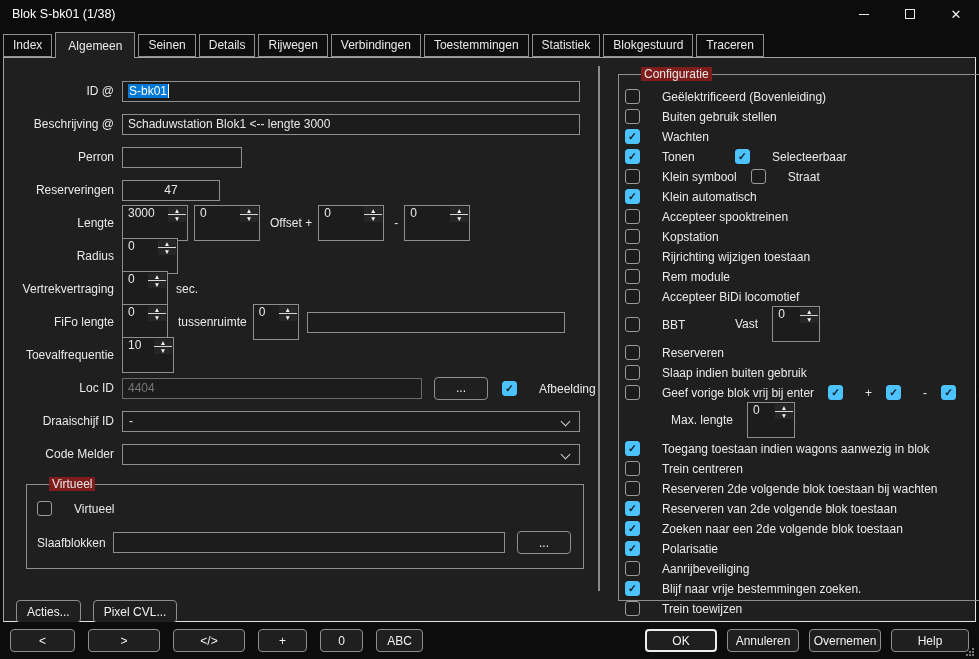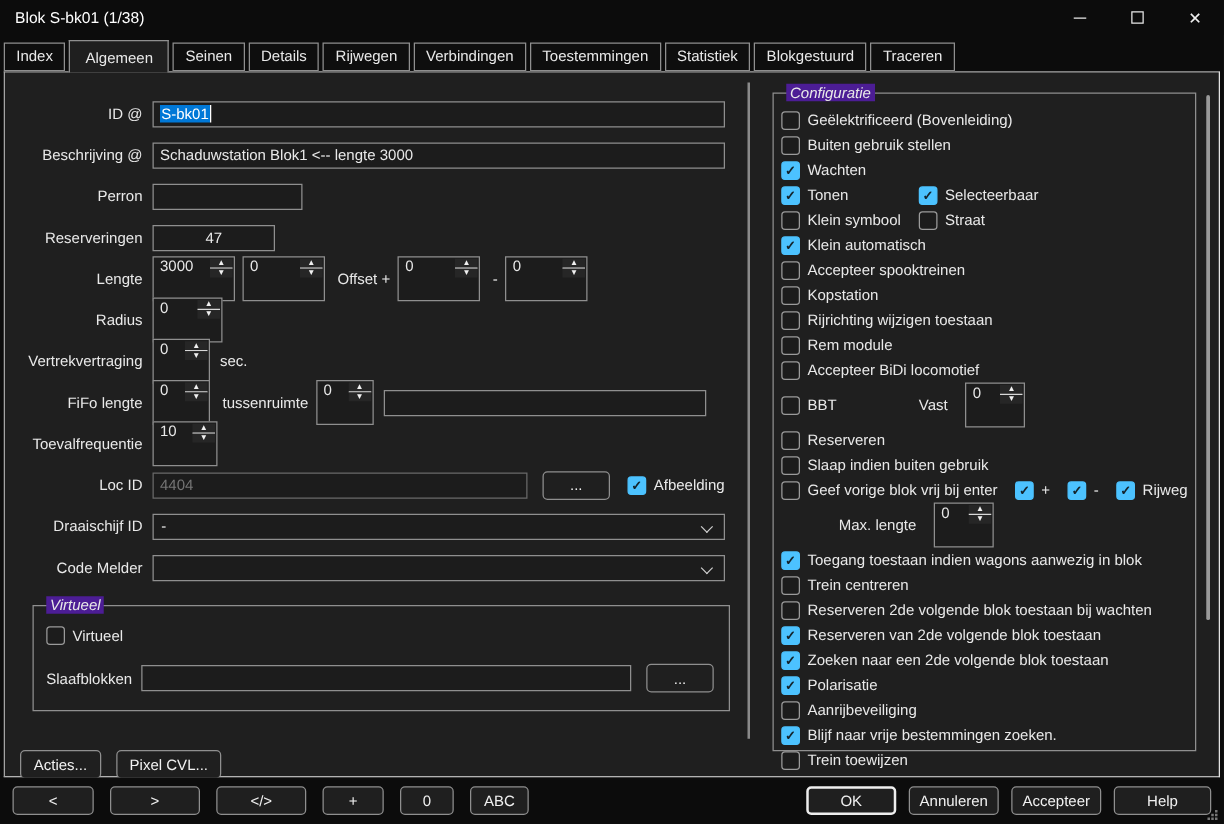--- a/index.html
+++ b/index.html
@@ -49,27 +49,27 @@
   .su { border-bottom: 1px solid #d8d8d8; }
   .w66 { width: 66px; } .w56 { width: 56px; } .w46 { width: 46px; } .w52 { width: 52px; } .w48 { width: 48px; }
   
   .select { position: relative; background: #1c1c1c; border: 1px solid #8f8f8f; height: 21px; display: flex; align-items: center; padding: 0 24px 0 6px; }
   .select .chev { position: absolute; right: 10px; top: 6px; width: 7px; height: 7px; border-right: 1.6px solid #cfcfcf; border-bottom: 1.6px solid #cfcfcf; transform: rotate(45deg); }
   
   .btn { background: #1f1f1f; border: 1px solid #8f8f8f; border-radius: 4px; color: #f1f1f1; display: flex; align-items: center; justify-content: center; height: 23px; padding: 0 10px; white-space: nowrap; flex: none; }
   .btn.default { border: 2px solid #ededed; }
   .browse-btn { width: 54px; margin-left: 12px; }
   
-  .check { display: inline-flex; align-items: center; flex: none; }
+  .check { display: inline-flex; align-items: flex-end; flex: none; gap: 16px; }
   .check .box { width: 15px; height: 15px; border-radius: 3px; border: 1px solid #9b9b9b; background: #1c1c1c; display: flex; align-items: center; justify-content: center; flex: none; font-size: 10.5px; font-weight: bold; }
   .check.checked .box { background: #4cc2ff; border-color: #4cc2ff; color: #14232b; }
   .check .lbl { margin-left: 6px; white-space: nowrap; }
   
   .group { border: 1px solid #8f8f8f; position: relative; }
-  .group-label { position: absolute; top: -8px; left: 10px; background: #4c1d95; padding: 0 3px; font-style: italic; }
+  .group-label { position: absolute; top: -8px; left: 22px; background: #7f1d1d; padding: 0 3px; }
   .virtueel-group { margin: 19px 14px 0 22px; padding: 16px 12px 14px 10px; }
   .slaaf-row { display: flex; align-items: center; margin-top: 12px; }
   .slaaf-label { width: 76px; flex: none; }
   .actions-row { display: flex; margin: 31px 0 0 12px; gap: 12px; }
   
   .config-group { height: 527px; padding: 11px 6px 0 6px; }
   .cfg-row { display: flex; align-items: center; min-height: 20px; }
   .cfg-row > *:first-child { min-width: 96px; }
   .cfg-row > * + * { margin-left: 14px; }
   .cfg-row.indent { padding-left: 46px; }
@@ -496,17 +496,17 @@
       <div class="btn">&lt;</div>
       <div class="btn">&gt;</div>
       <div class="btn">&lt;/&gt;</div>
       <div class="btn">+</div>
       <div class="btn">0</div>
       <div class="btn">ABC</div>
     </div>
   <div class="action-group">
       <div class="btn default">OK</div>
       <div class="btn">Annuleren</div>
-      <div class="btn">Accepteer</div>
+      <div class="btn">Overnemen</div>
       <div class="btn">Help</div>
     </div>
 </div>
 <div class="grip"></div>
 
 </body></html>

